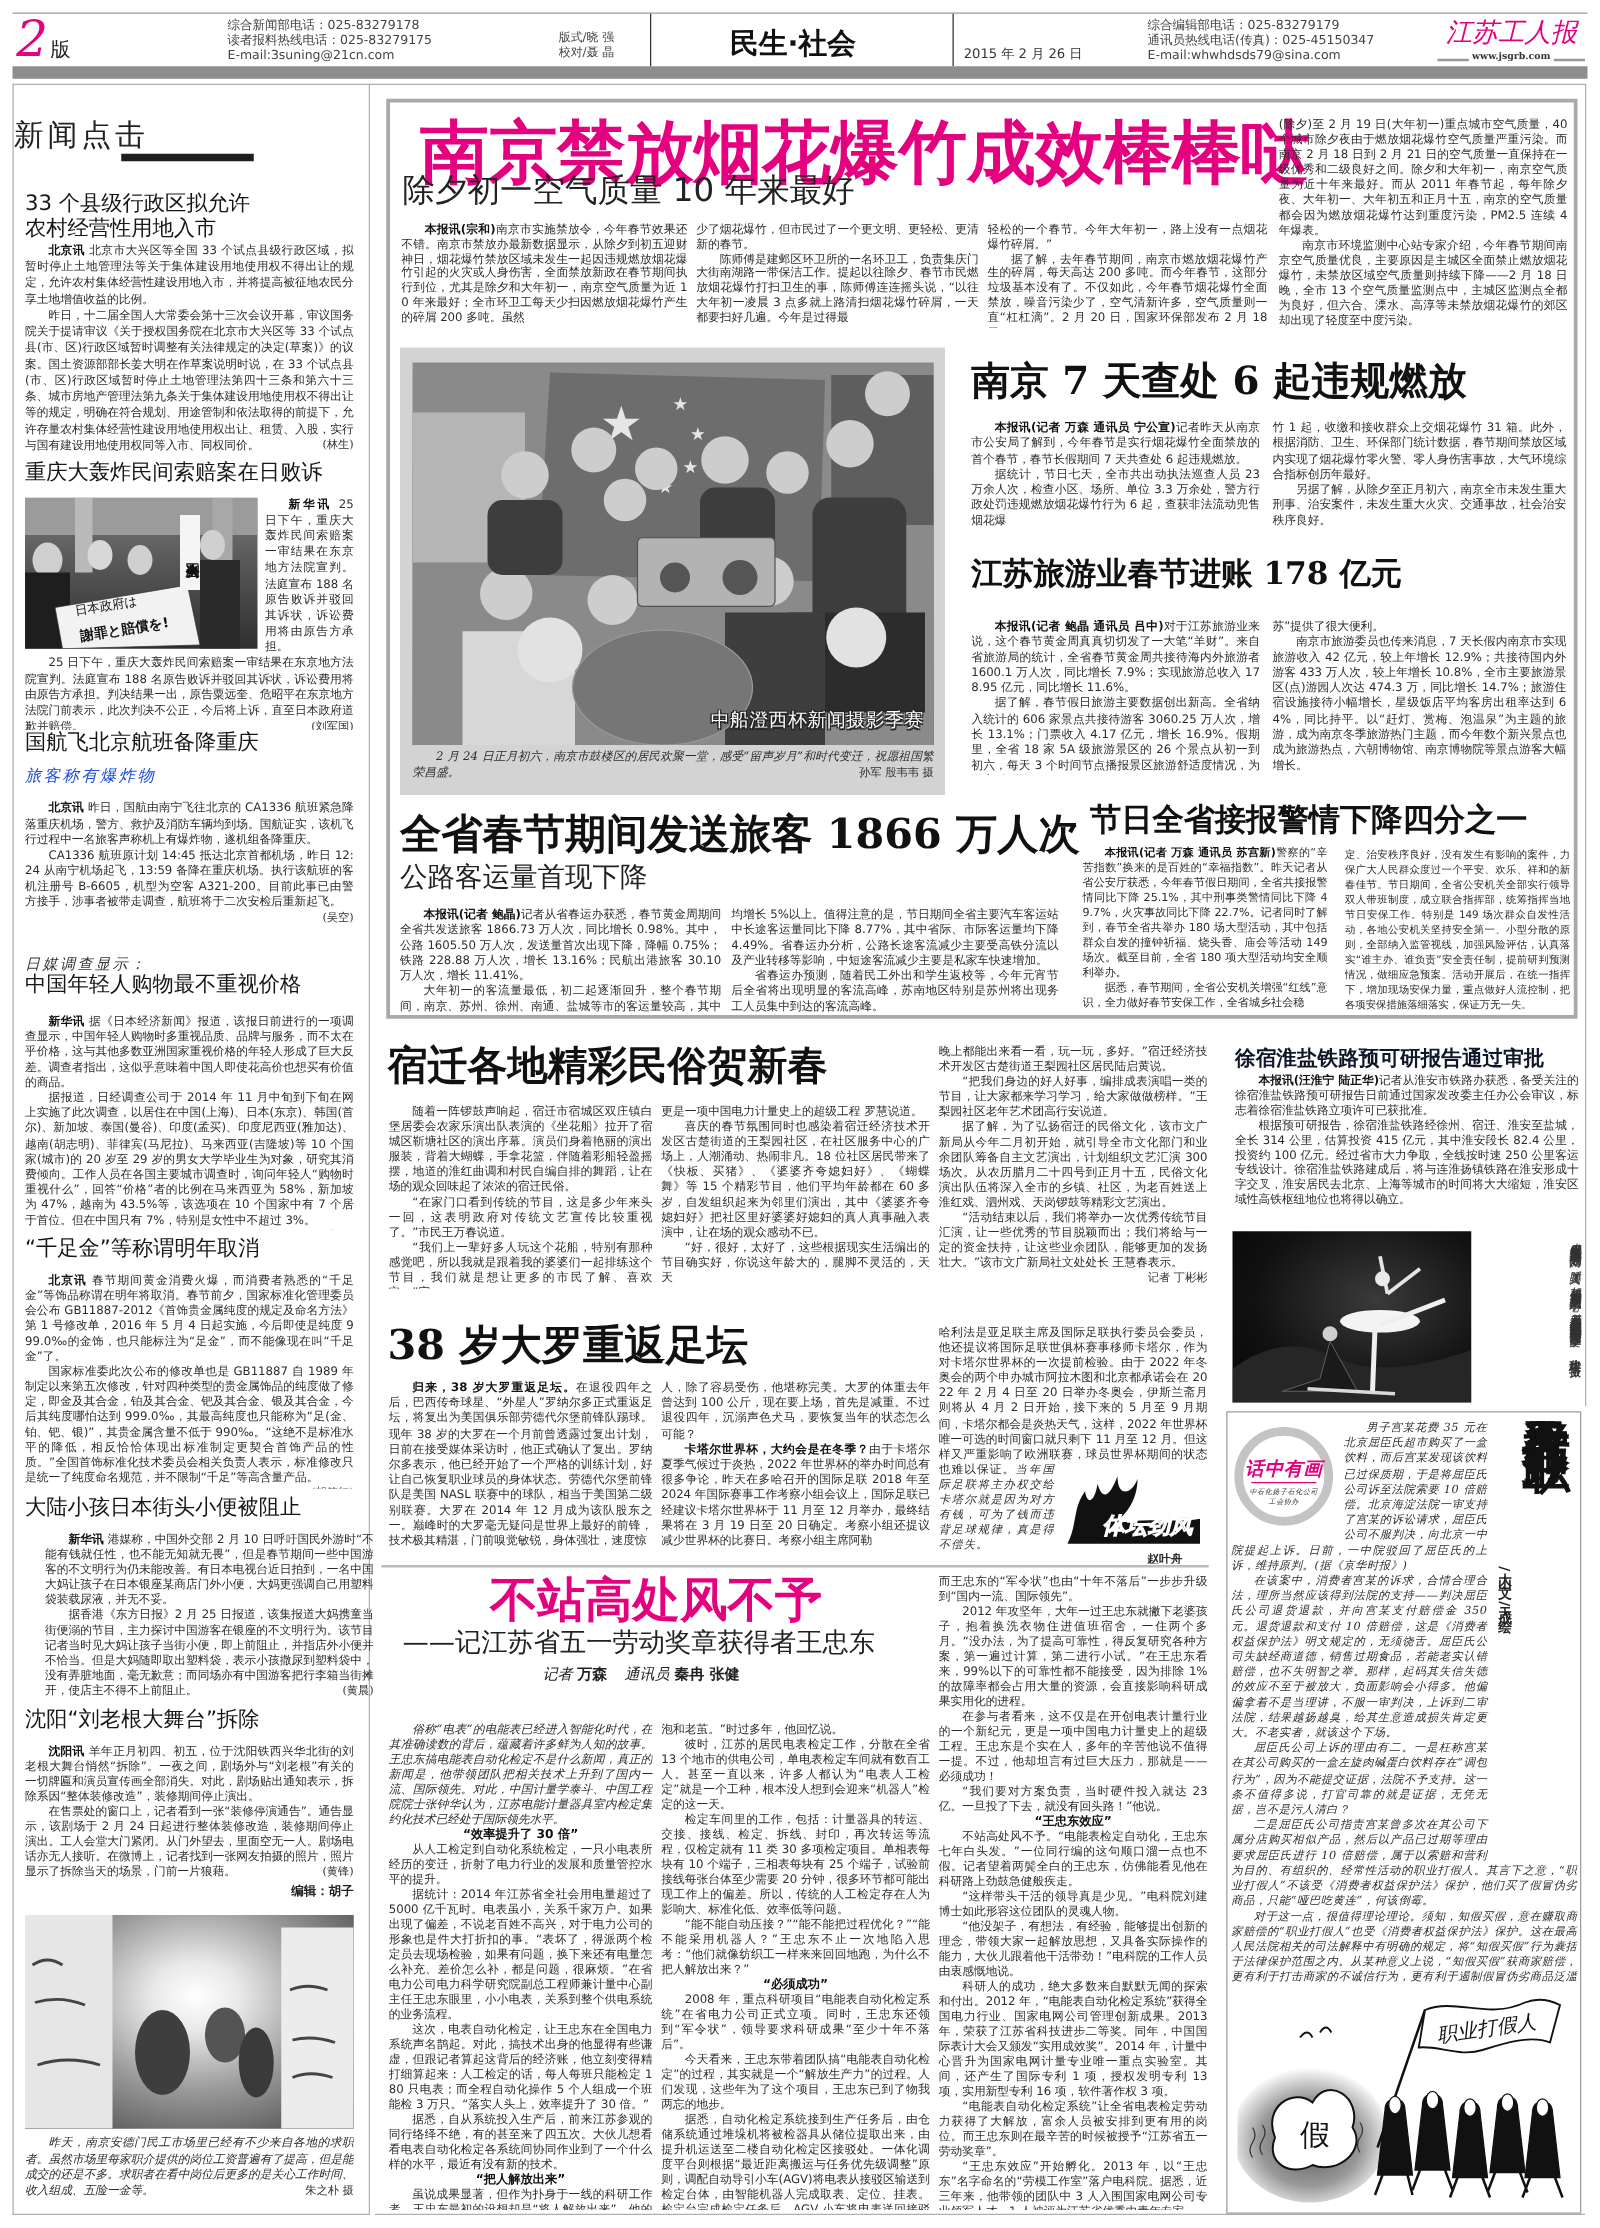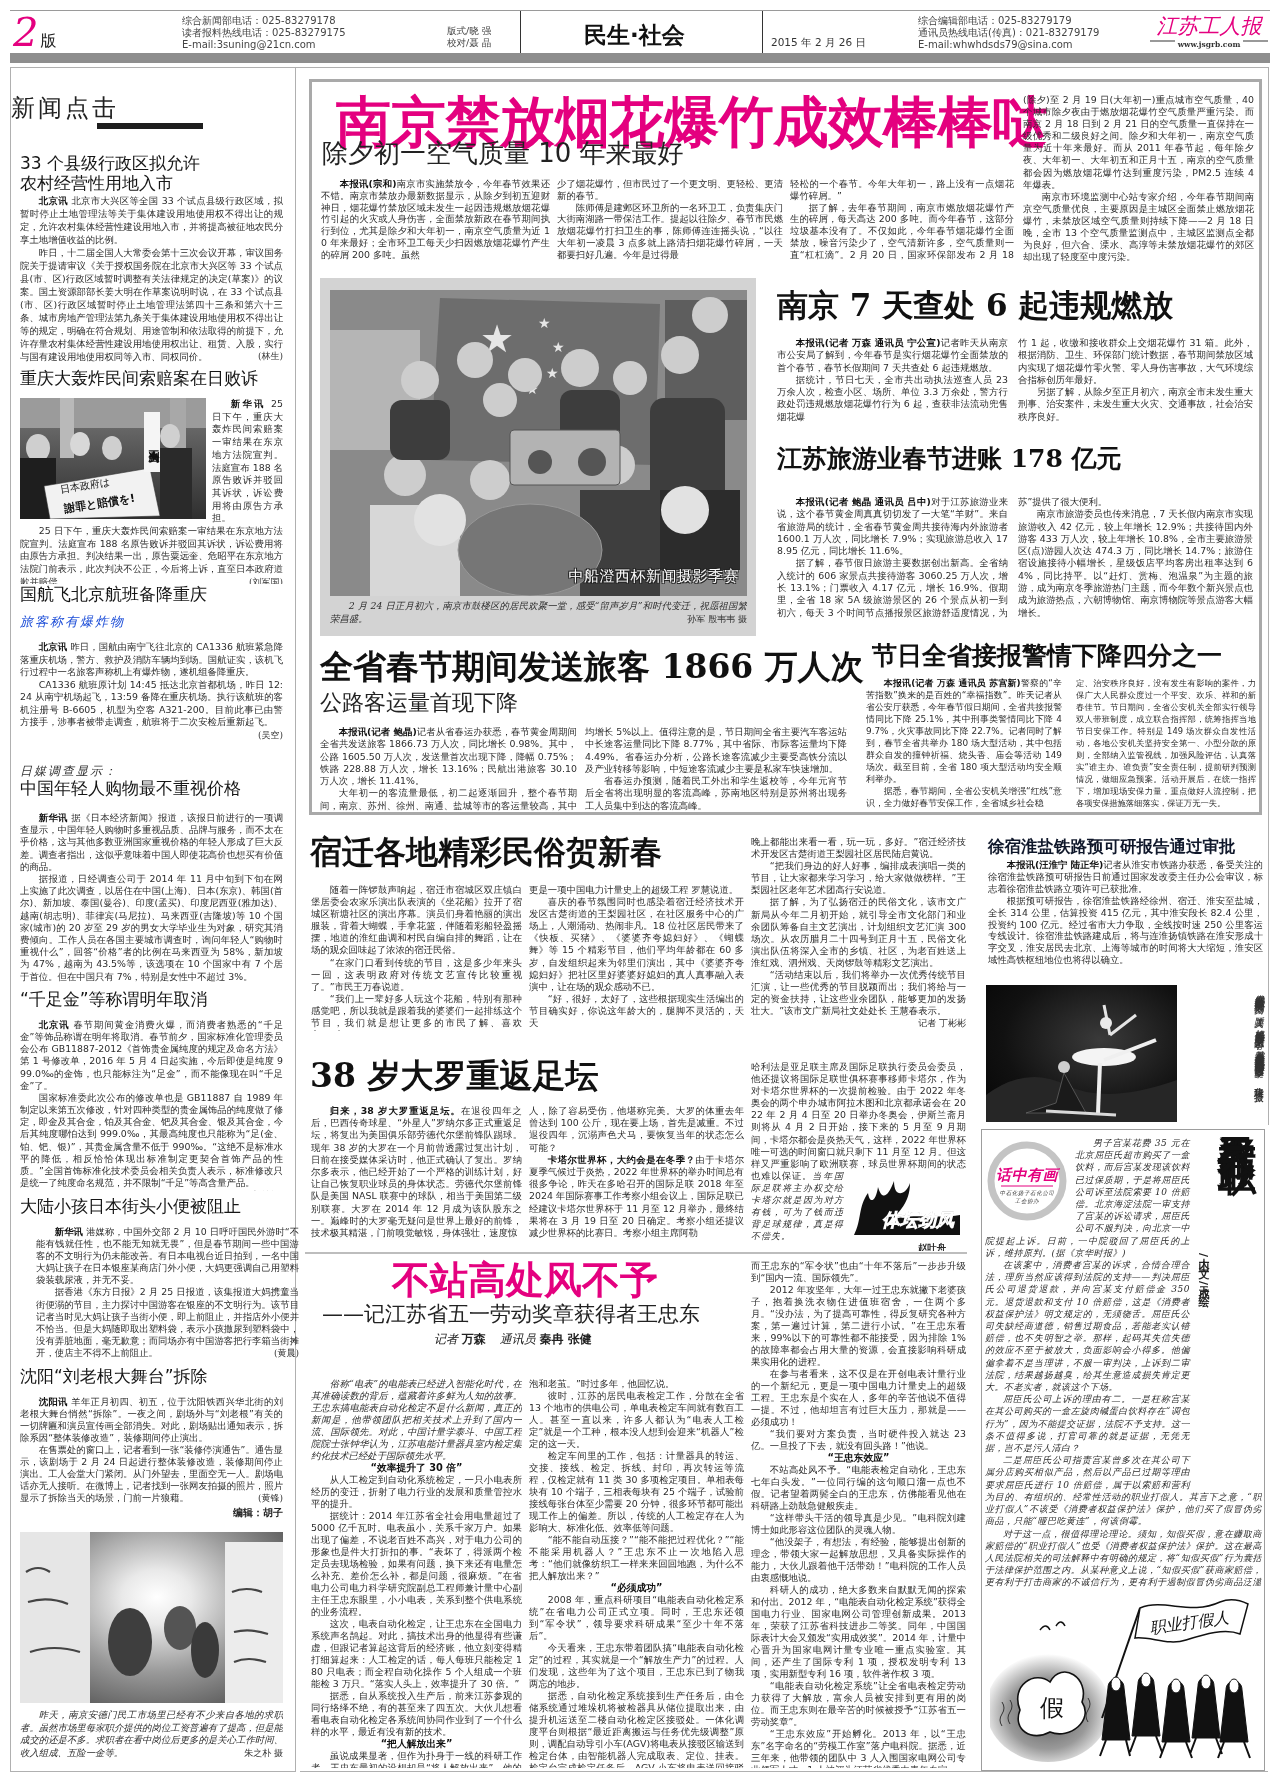--- a/index.html
+++ b/index.html
@@ -40,26 +40,26 @@
 <div class="abs contact" style="left:447px;top:25px;font-size:9.5px">
   <div>版式/晓  强</div>
   <div>校对/聂  晶</div>
 </div>
 <div class="rule" style="left:520px;top:11px;width:1px;height:42px;background:#333"></div>
 <div class="abs" style="left:584px;top:24px;font-size:23px;font-weight:bold;color:#111;white-space:nowrap;line-height:1">民生·社会</div>
 <div class="rule" style="left:762px;top:11px;width:1px;height:42px;background:#333"></div>
 <div class="abs" style="left:771px;top:36px;font-size:10.5px;color:#333;white-space:nowrap">2015 年 2 月 26 日</div>
 <div class="abs contact" style="left:918px;top:15px">
   <div>综合编辑部电话：025-83279179</div>
-  <div>通讯员热线电话(传真)：021-83279179</div>
+  <div>通讯员热线电话(传真)：025-45150347</div>
   <div>E-mail:whwhdsds79@sina.com</div>
 </div>
 <div class="abs" style="left:1150px;top:14px;width:118px;text-align:center">
   <div style="font-family:'DejaVu Serif',serif;font-style:italic;font-size:21px;color:#e4007f;line-height:24px;white-space:nowrap">江苏工人报</div>
-  <div style="display:flex;align-items:flex-start;gap:3px;margin-top:2px">
+  <div style="display:flex;align-items:flex-end;gap:3px;margin-top:2px">
     <span style="flex:1;height:2px;background:#999"></span>
     <span style="font-family:'DejaVu Serif',serif;font-size:7.5px;font-weight:bold;color:#333">www.jsgrb.com</span>
     <span style="flex:1;height:2px;background:#999"></span>
   </div>
 </div>
 <div class="rule" style="left:10px;top:53px;width:1260px;height:10px;background:#8e8e8e"></div>
 <div class="rule" style="left:10px;top:67px;width:1258px;height:1px;background:#b0b0b0"></div>
 <div class="rule" style="left:1268px;top:67px;width:1px;height:1058px;background:#b0b0b0"></div>
 
 <div class="abs" style="left:10px;top:67px;width:286px;height:1705px;border:1px solid #b0b0b0;border-top:none"></div>

